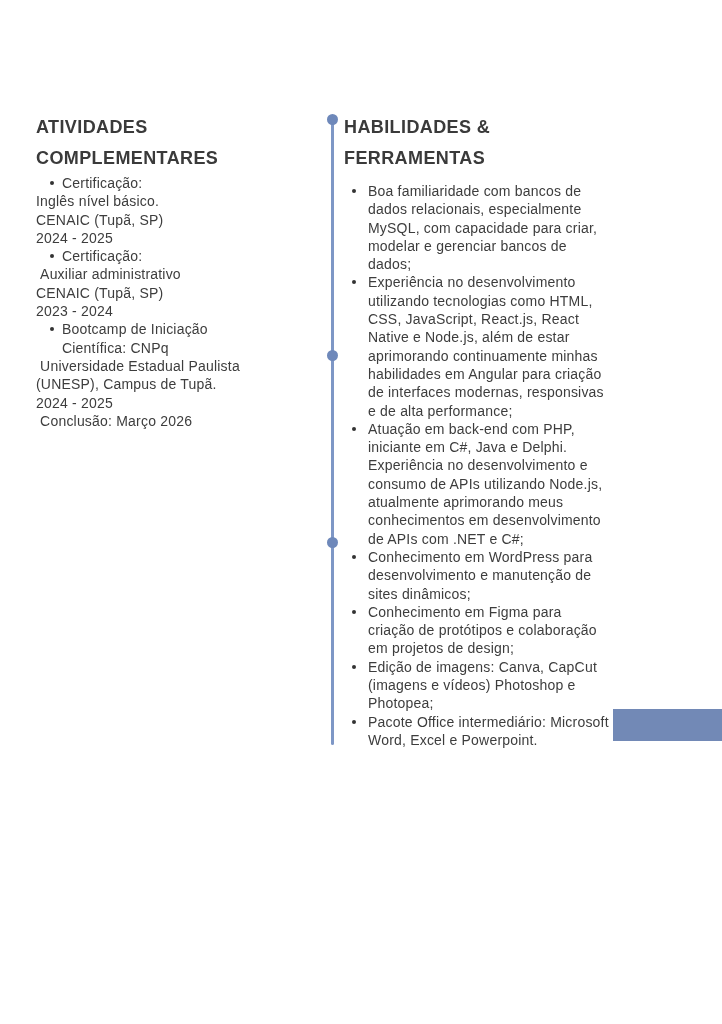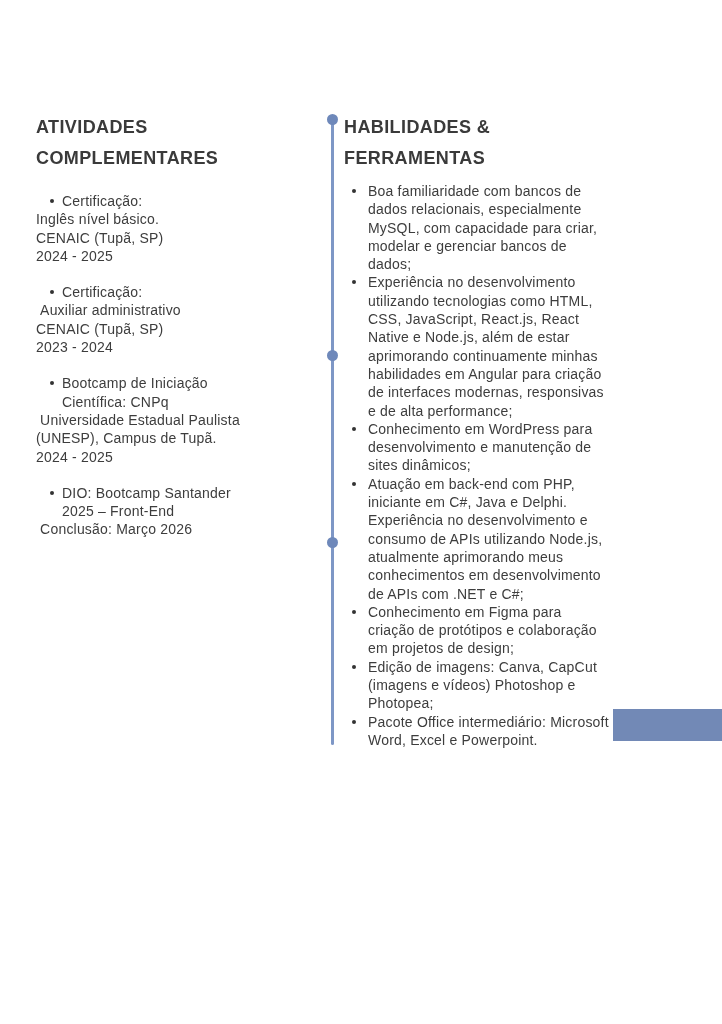--- a/index.html
+++ b/index.html
@@ -8,21 +8,21 @@
     font-family:"Liberation Sans", sans-serif;color:#3d3d3d;overflow:hidden;
   }
   .page{position:absolute;inset:0;border-radius:6px;}
 
   
   .left-col{position:absolute;left:36px;top:112px;width:268px;}
   .section-title{
     font-size:18px;font-weight:700;color:#3a3a3a;line-height:31px;
     letter-spacing:0.4px;
   }
-  .entry{margin-top:18px;}
+  .entry{}
   .entry .bullet-line{display:flex;align-items:flex-start;padding-left:14px;}
   .dot-black{
     flex:0 0 auto;width:4px;height:4px;border-radius:50%;
     background:#333;margin:7px 8px 0 0;
   }
   .bullet-text{max-width:185px;font-size:14px;line-height:18.3px;letter-spacing:0.2px;}
   .cont{font-size:14px;line-height:18.3px;letter-spacing:0.2px;white-space:pre-wrap;}
 
   
   .right-col{position:absolute;left:344px;top:112px;width:268px;}
@@ -86,46 +86,42 @@
       <div class="bullet-line">
         <span class="dot-black"></span>
         <span class="bullet-text">Bootcamp de Iniciação Científica: CNPq</span>
       </div>
       <div class="cont"> Universidade Estadual Paulista</div>
       <div class="cont">(UNESP), Campus de Tupã.</div>
       <div class="cont">2024 - 2025</div>
     </div>
 
     <div class="entry">
-      <div class="bullet-line">
-        <span class="dot-black"></span>
-        <span class="bullet-text">DIO: Bootcamp Santander 2025 – Front-End</span>
-      </div>
       <div class="cont"> Conclusão: Março 2026</div>
     </div>
   </div>
 
   <div class="right-col">
     <div class="section-title">HABILIDADES &amp; FERRAMENTAS</div>
     <ul class="skill-list">
       <li>
         <span class="dot-black"></span>
         <span class="skill-text">Boa familiaridade com bancos de dados relacionais, especialmente MySQL, com capacidade para criar, modelar e gerenciar bancos de dados;</span>
       </li>
       <li>
         <span class="dot-black"></span>
         <span class="skill-text">Experiência no desenvolvimento utilizando tecnologias como HTML, CSS, JavaScript, React.js, React Native e Node.js, além de estar aprimorando continuamente minhas habilidades em Angular para criação de interfaces modernas, responsivas e de alta performance;</span>
       </li>
       <li>
         <span class="dot-black"></span>
-        <span class="skill-text">Conhecimento em WordPress para desenvolvimento e manutenção de sites dinâmicos;</span>
+        <span class="skill-text">Atuação em back-end com PHP, iniciante em C#, Java e Delphi. Experiência no desenvolvimento e consumo de APIs utilizando Node.js, atualmente aprimorando meus conhecimentos em desenvolvimento de APIs com .NET e C#;</span>
       </li>
       <li>
         <span class="dot-black"></span>
-        <span class="skill-text">Atuação em back-end com PHP, iniciante em C#, Java e Delphi. Experiência no desenvolvimento e consumo de APIs utilizando Node.js, atualmente aprimorando meus conhecimentos em desenvolvimento de APIs com .NET e C#;</span>
+        <span class="skill-text">Conhecimento em WordPress para desenvolvimento e manutenção de sites dinâmicos;</span>
       </li>
       <li>
         <span class="dot-black"></span>
         <span class="skill-text">Conhecimento em Figma para criação de protótipos e colaboração em projetos de design;</span>
       </li>
       <li>
         <span class="dot-black"></span>
         <span class="skill-text">Edição de imagens: Canva, CapCut (imagens e vídeos) Photoshop e Photopea;</span>
       </li>
       <li>

